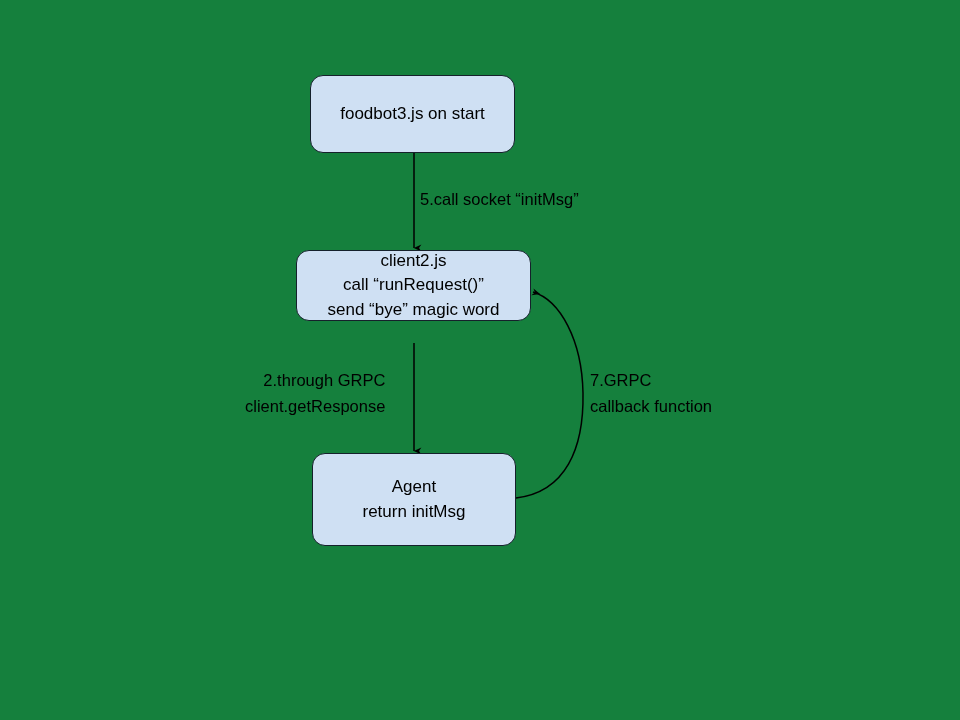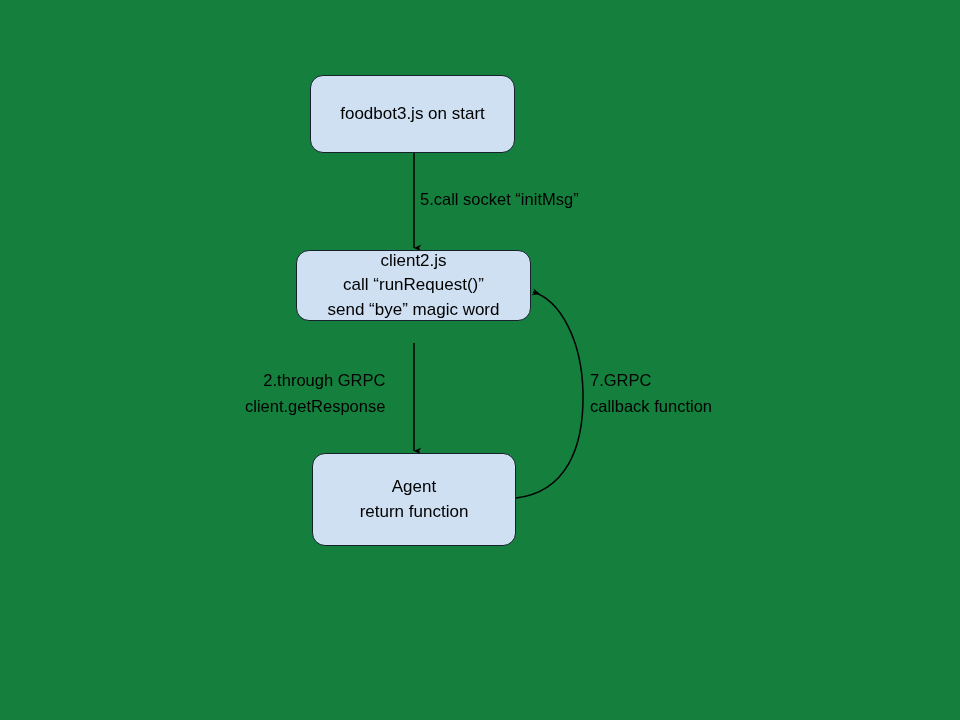--- a/index.html
+++ b/index.html
@@ -104,21 +104,21 @@
     <path d="M516,498 C566,492 584,448 583,393 C582,340 560,300 533,292" fill="none" stroke="#000000" stroke-width="1.5" marker-end="url(#arrow-curve)"></path>
   </svg>
 
   <div class="node" id="node-foodbot">foodbot3.js on start</div>
 
   <div class="node" id="node-client2">client2.js
 call “runRequest()”
 send “bye” magic word</div>
 
   <div class="node" id="node-agent">Agent
-return function</div>
+return initMsg</div>
 
   <div class="edge-label" id="label-1">5.call socket “initMsg”</div>
 
   <div class="edge-label" id="label-2">2.through GRPC
 client.getResponse</div>
 
   <div class="edge-label" id="label-3">7.GRPC
 callback function</div>
 
 </div>

